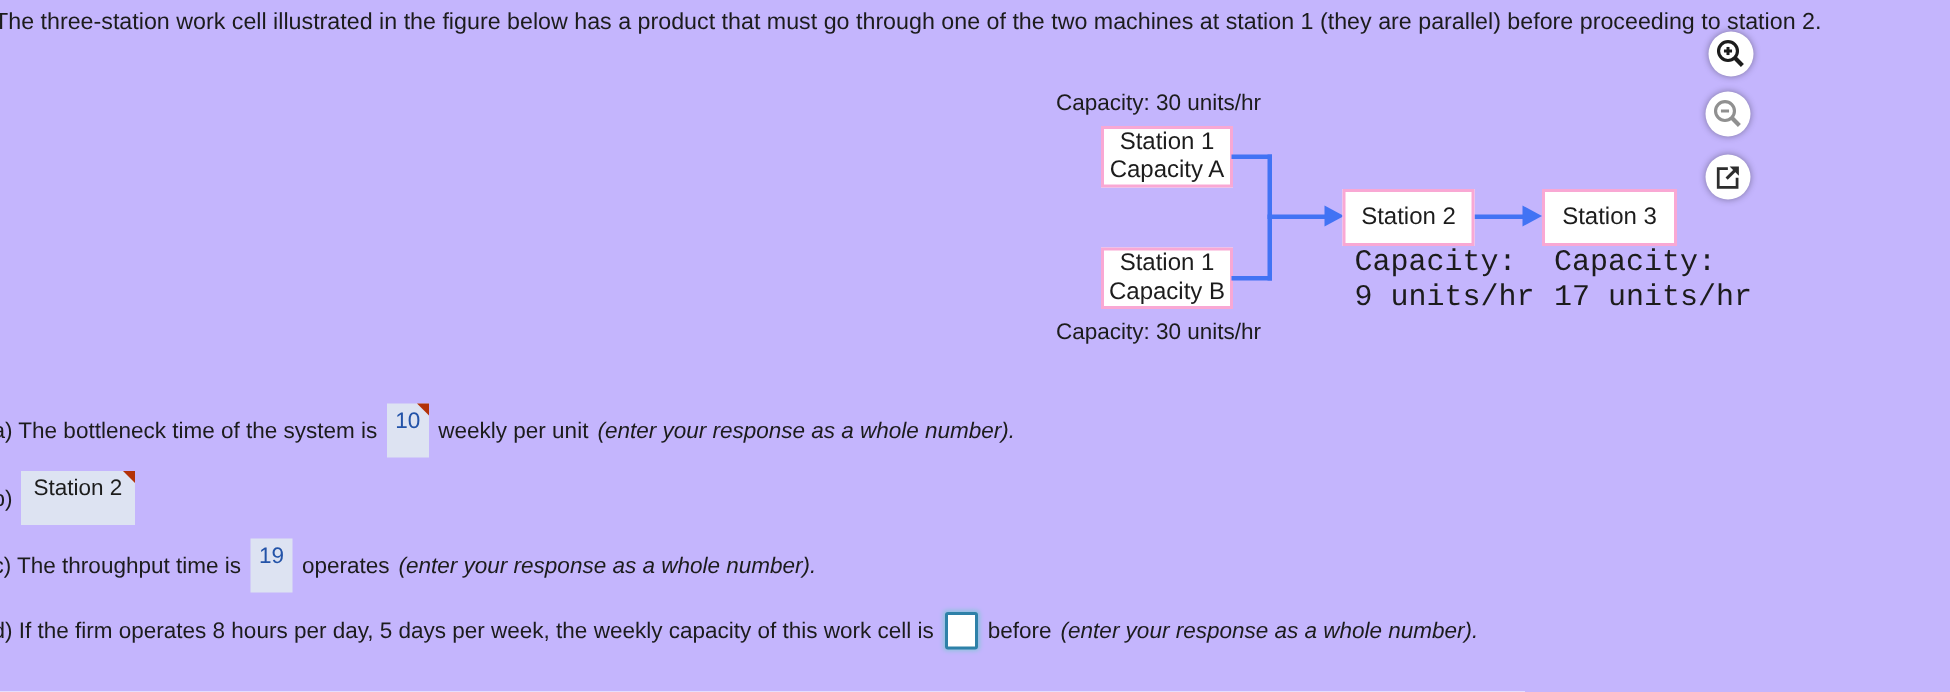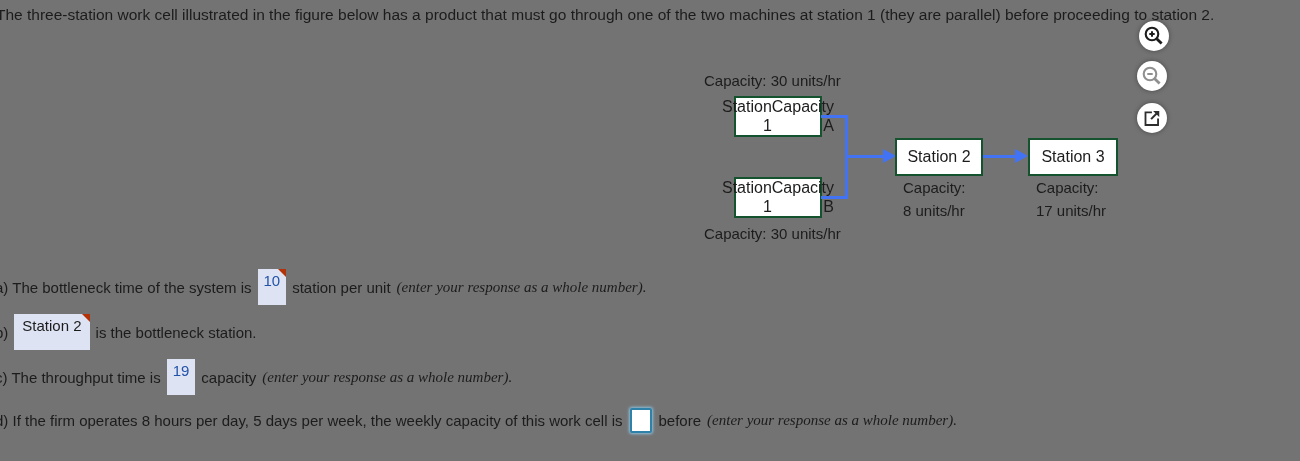--- a/index.html
+++ b/index.html
@@ -1,41 +1,41 @@
 <!DOCTYPE html>
 <html><head>
 <meta charset="utf-8">
 <style>
   html,body{margin:0;padding:0;background:#fff;}
   body{width:1300px;height:461px;font-family:"Liberation Sans","DejaVu Sans",sans-serif;color:#1c1c1c;}
-  .screen{position:relative;width:1300px;height:461px;background:#737373;overflow:hidden;}
+  .screen{position:relative;width:1300px;height:461px;background:#c4b5fd;overflow:hidden;}
 
   
   .intro{position:absolute;left:-4px;top:5px;width:1290px;margin:0;font-size:15.5px;line-height:20px;white-space:nowrap;}
 
   
   .tool{position:absolute;width:30px;height:30px;border-radius:50%;background:#fff;border:none;
         box-shadow:0 0 5px rgba(0,0,0,.38);display:flex;align-items:center;justify-content:center;
         padding:0;cursor:pointer;}
   .tool svg{display:block;}
 
   
-  .diagram{position:absolute;left:0;top:12px;width:1148px;height:260px;}
+  .diagram{position:absolute;left:0;top:0;width:1148px;height:260px;}
   .dlabel{position:absolute;font-size:15px;white-space:nowrap;color:#1c1c1c;}
-  .dcap{position:absolute;font-size:15px;line-height:23px;white-space:nowrap;color:#1c1c1c;}
-  .node{position:absolute;box-sizing:border-box;border:2px solid #14532d;background:#fff;
-        display:flex;flex-direction:row;align-items:center;justify-content:center;
-        font-size:16px;line-height:18.5px;text-align:right;}
+  .dcap{position:absolute;font-size:20px;line-height:23px;white-space:nowrap;color:#1c1c1c;font-family:Liberation Mono, monospace;}
+  .node{position:absolute;box-sizing:border-box;border:2px solid #f9a8d4;background:#fff;
+        display:flex;flex-direction:column;align-items:center;justify-content:center;
+        font-size:16px;line-height:18.5px;text-align:left;}
   .wire{position:absolute;background:#4273f4;}
   .ahead{position:absolute;width:0;height:0;border-top:7px solid transparent;border-bottom:7px solid transparent;
          border-left:13px solid #4273f4;}
 
   
   .q{position:absolute;left:-5px;display:flex;align-items:center;column-gap:6px;font-size:15px;height:26px;white-space:nowrap;}
-  .note{font-style:italic;font-family:Liberation Serif, serif;}
+  .note{font-style:italic;}
   .answer{position:relative;display:inline-block;background:#dde3f2;padding:0 6px;height:36px;line-height:23px;}
   .answer.blue{color:#2353a8;}
   .answer.dark{color:#1c1c1c;padding:0 8px;}
   .flag{position:absolute;top:0;right:0;width:0;height:0;border-top:8px solid #b33208;border-left:8px solid transparent;}
   .ansinput{box-sizing:border-box;width:22px;height:25px;border:2px solid #2e81a8;border-radius:2px;
             box-shadow:0 0 3px 1px #8fc3de;margin:0 1px;padding:0;font-size:15px;}
 </style>
 </head>
 <body>
 
@@ -88,57 +88,56 @@
     <div class="wire" style="left:845px;top:143px;width:40px;height:3px;"></div>
     <div class="ahead" style="left:883px;top:137px;"></div>
     <div class="wire" style="left:981px;top:143px;width:36px;height:3px;"></div>
     <div class="ahead" style="left:1015px;top:137px;"></div>
 
     <div class="node" style="left:895px;top:126px;width:88px;height:38px;">
       <div>Station 2</div>
     </div>
     <div class="dcap" style="left:903px;top:164px;">
       <div>Capacity:</div>
-      <div>8 units/hr</div>
+      <div>9 units/hr</div>
     </div>
 
     <div class="node" style="left:1028px;top:126px;width:90px;height:38px;">
       <div>Station 3</div>
     </div>
     <div class="dcap" style="left:1036px;top:164px;">
       <div>Capacity:</div>
       <div>17 units/hr</div>
     </div>
   </div>
 
   <div class="q" style="top:274px;">
     <span>a) The bottleneck time of the system is</span>
     <span class="answer blue">
       <span>10</span>
       <span class="flag"></span>
     </span>
-    <span>station per unit</span>
+    <span>weekly per unit</span>
     <span class="note">(enter your response as a whole number).</span>
   </div>
 
   <div class="q" style="top:319px;">
     <span>b)</span>
     <span class="answer dark">
       <span>Station 2</span>
       <span class="flag"></span>
     </span>
-    <span>is the bottleneck station.</span>
   </div>
 
   <div class="q" style="top:364px;">
     <span>c) The throughput time is</span>
     <span class="answer blue">
       <span>19</span>
     </span>
-    <span>capacity</span>
+    <span>operates</span>
     <span class="note">(enter your response as a whole number).</span>
   </div>
 
   <div class="q" style="top:407px;">
     <span>d) If the firm operates 8 hours per day, 5 days per week, the weekly capacity of this work cell is</span>
     <input class="ansinput" type="text" value="" style="">
     <span>before</span>
     <span class="note">(enter your response as a whole number).</span>
   </div>
 

